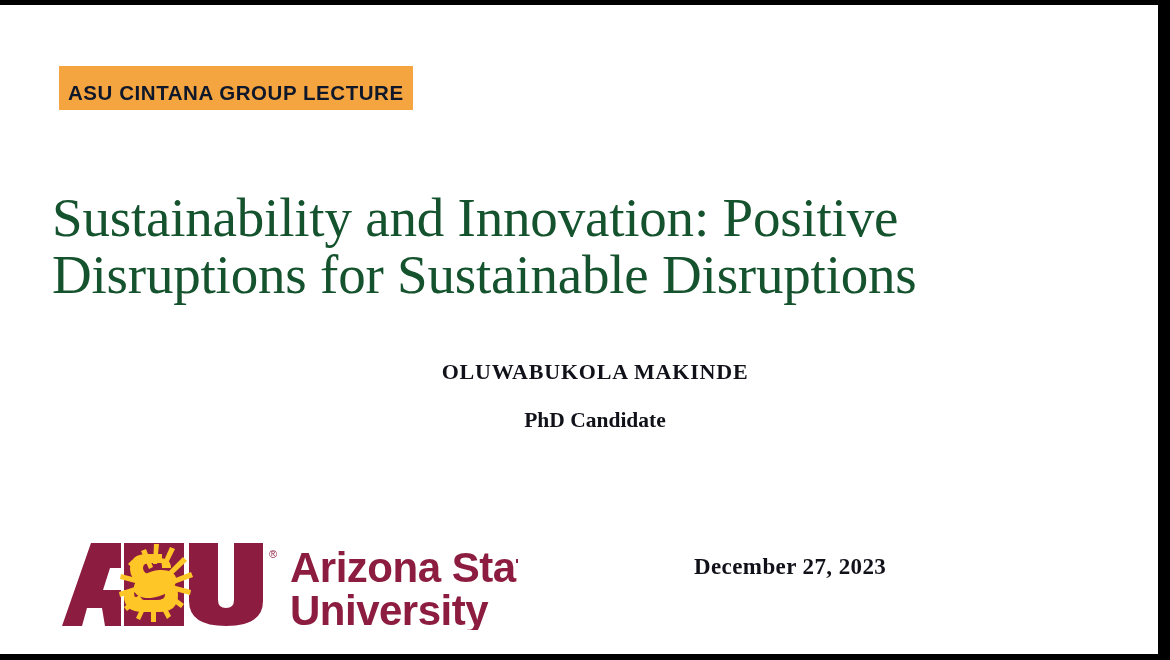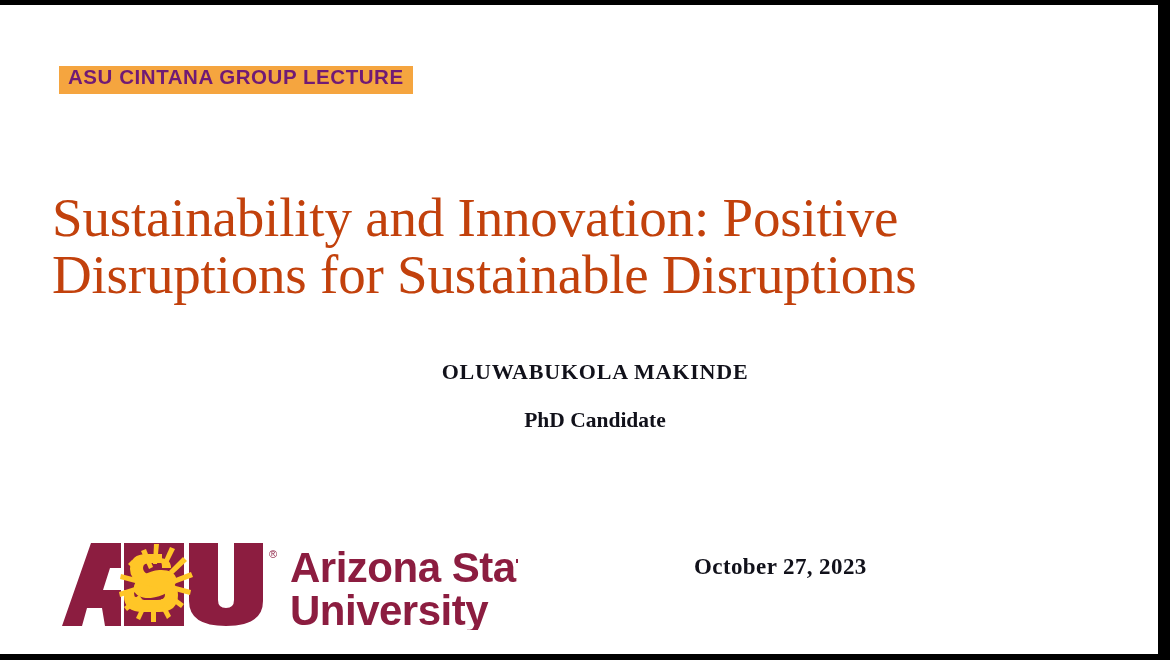--- a/index.html
+++ b/index.html
@@ -30,37 +30,37 @@
 
   
   .kicker-wrap {
     position: absolute;
     left: 59px;
     top: 66px;
   }
   .kicker {
     display: inline-block;
     background: #F5A53F;
-    color: #701a75;
+    color: #0f172a;
     font-family: "Liberation Sans", sans-serif;
     font-weight: bold;
     font-size: 20.5px;
     letter-spacing: 0.55px;
-    padding: 0 9px 5px 9px;
+    padding: 16px 9px 5px 9px;
     line-height: 1.1;
     white-space: nowrap;
   }
 
   
   .title {
     position: absolute;
     left: 52px;
     top: 152px;
     width: 1010px;
-    color: #c2410c;
+    color: #14532d;
     font-family: "Liberation Serif", serif;
     font-weight: normal;
     font-size: 55px;
     line-height: 1.04;
     letter-spacing: -0.2px;
   }
   .title-line { display: block; }
 
   
   .presenter-block {
@@ -128,21 +128,21 @@
     <span class="title-line">Disruptions for Sustainable Disruptions</span>
   </h1>
 
   <div class="presenter-block">
     <div class="presenter-name">OLUWABUKOLA MAKINDE</div>
     <div class="presenter-role">
       <span class="role-line">PhD Candidate</span>
     </div>
   </div>
 
-  <div class="date">October 27, 2023</div>
+  <div class="date">December 27, 2023</div>
 
   <div class="asu-logo">
     <svg width="460" height="92" viewBox="0 0 460 92" xmlns="http://www.w3.org/2000/svg">
 
       <g fill="#8C1D40">
 
         <path d="M4 88 L33 5 L63 5 L63 30 L52 30 L45 52 L63 52 L63 88 L47 88 L44 70 L29 70 L24 88 Z"></path>
 
         <path d="M66 5 L126 5 L126 88 L66 88 Z"></path>
 

